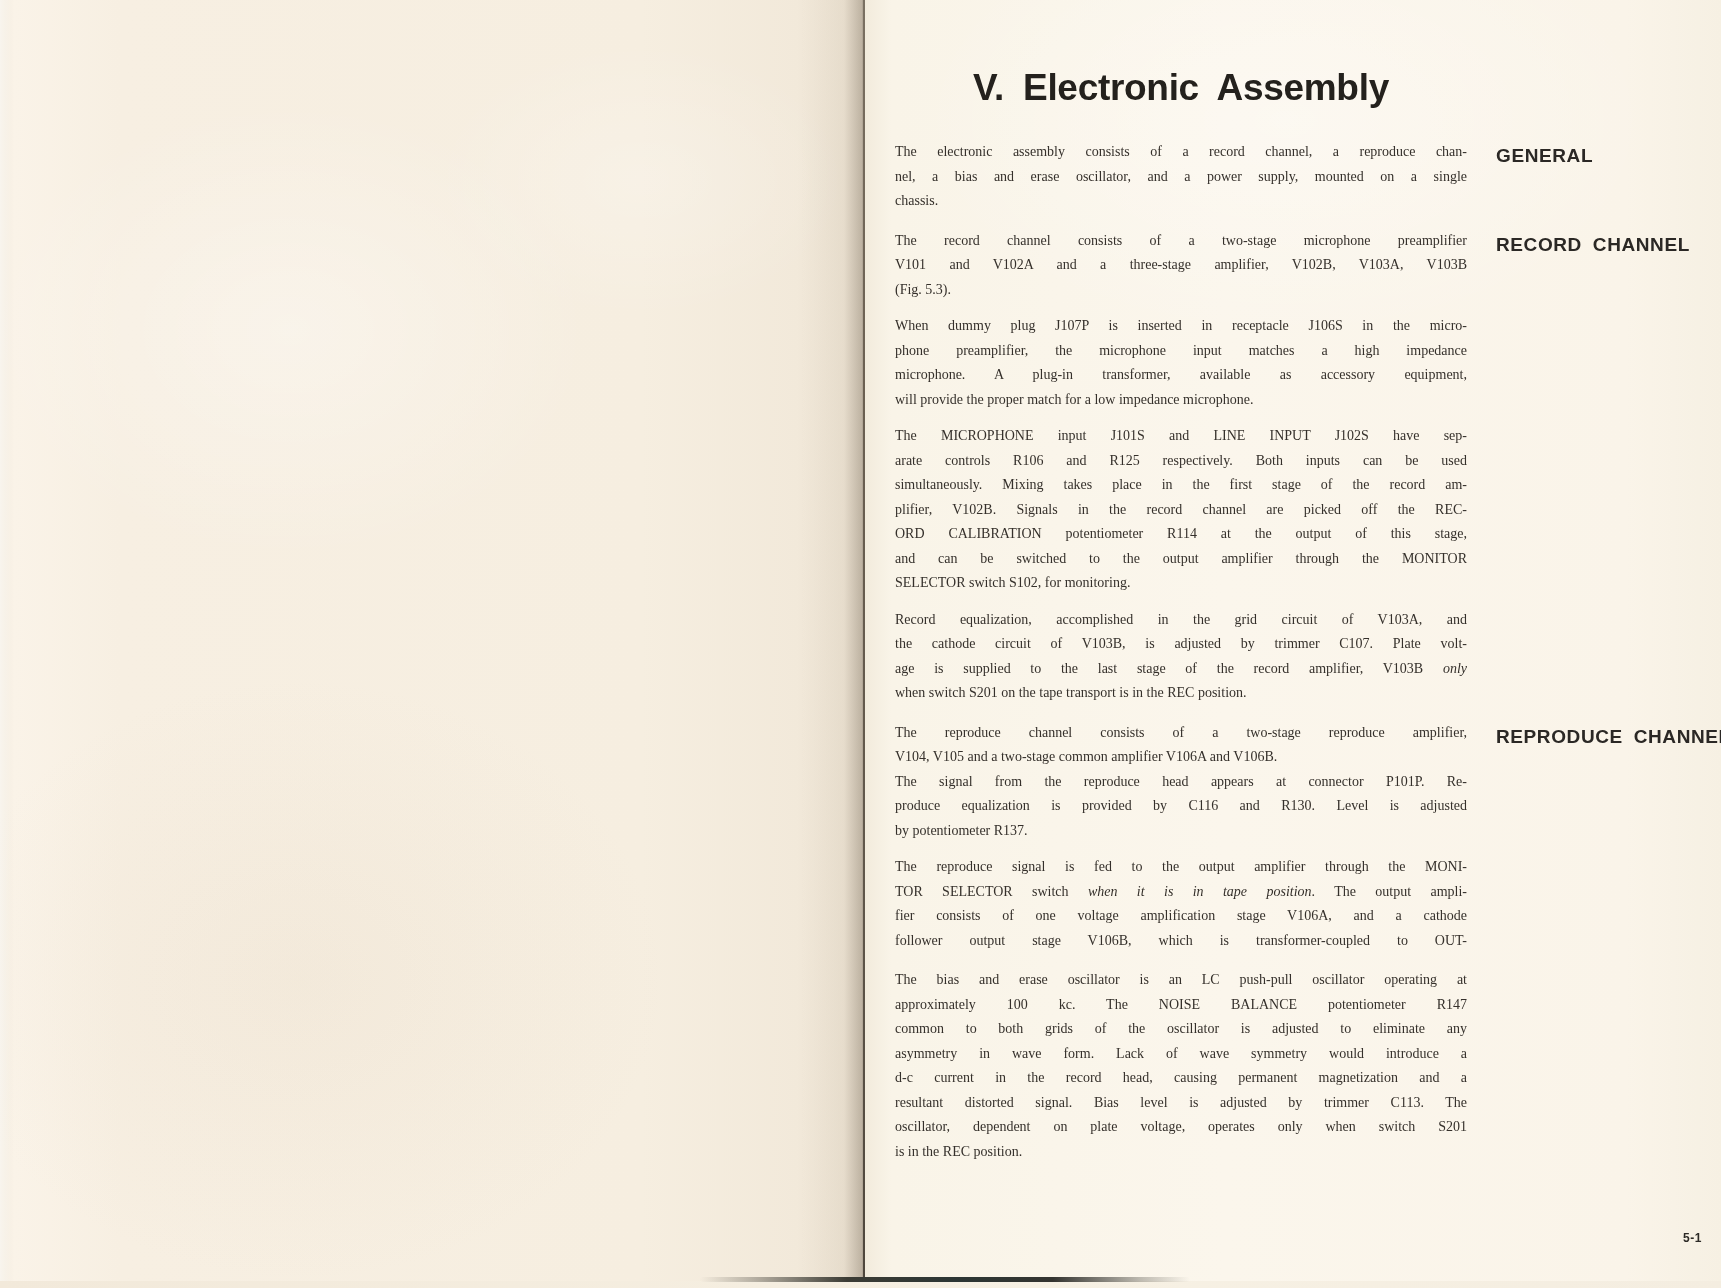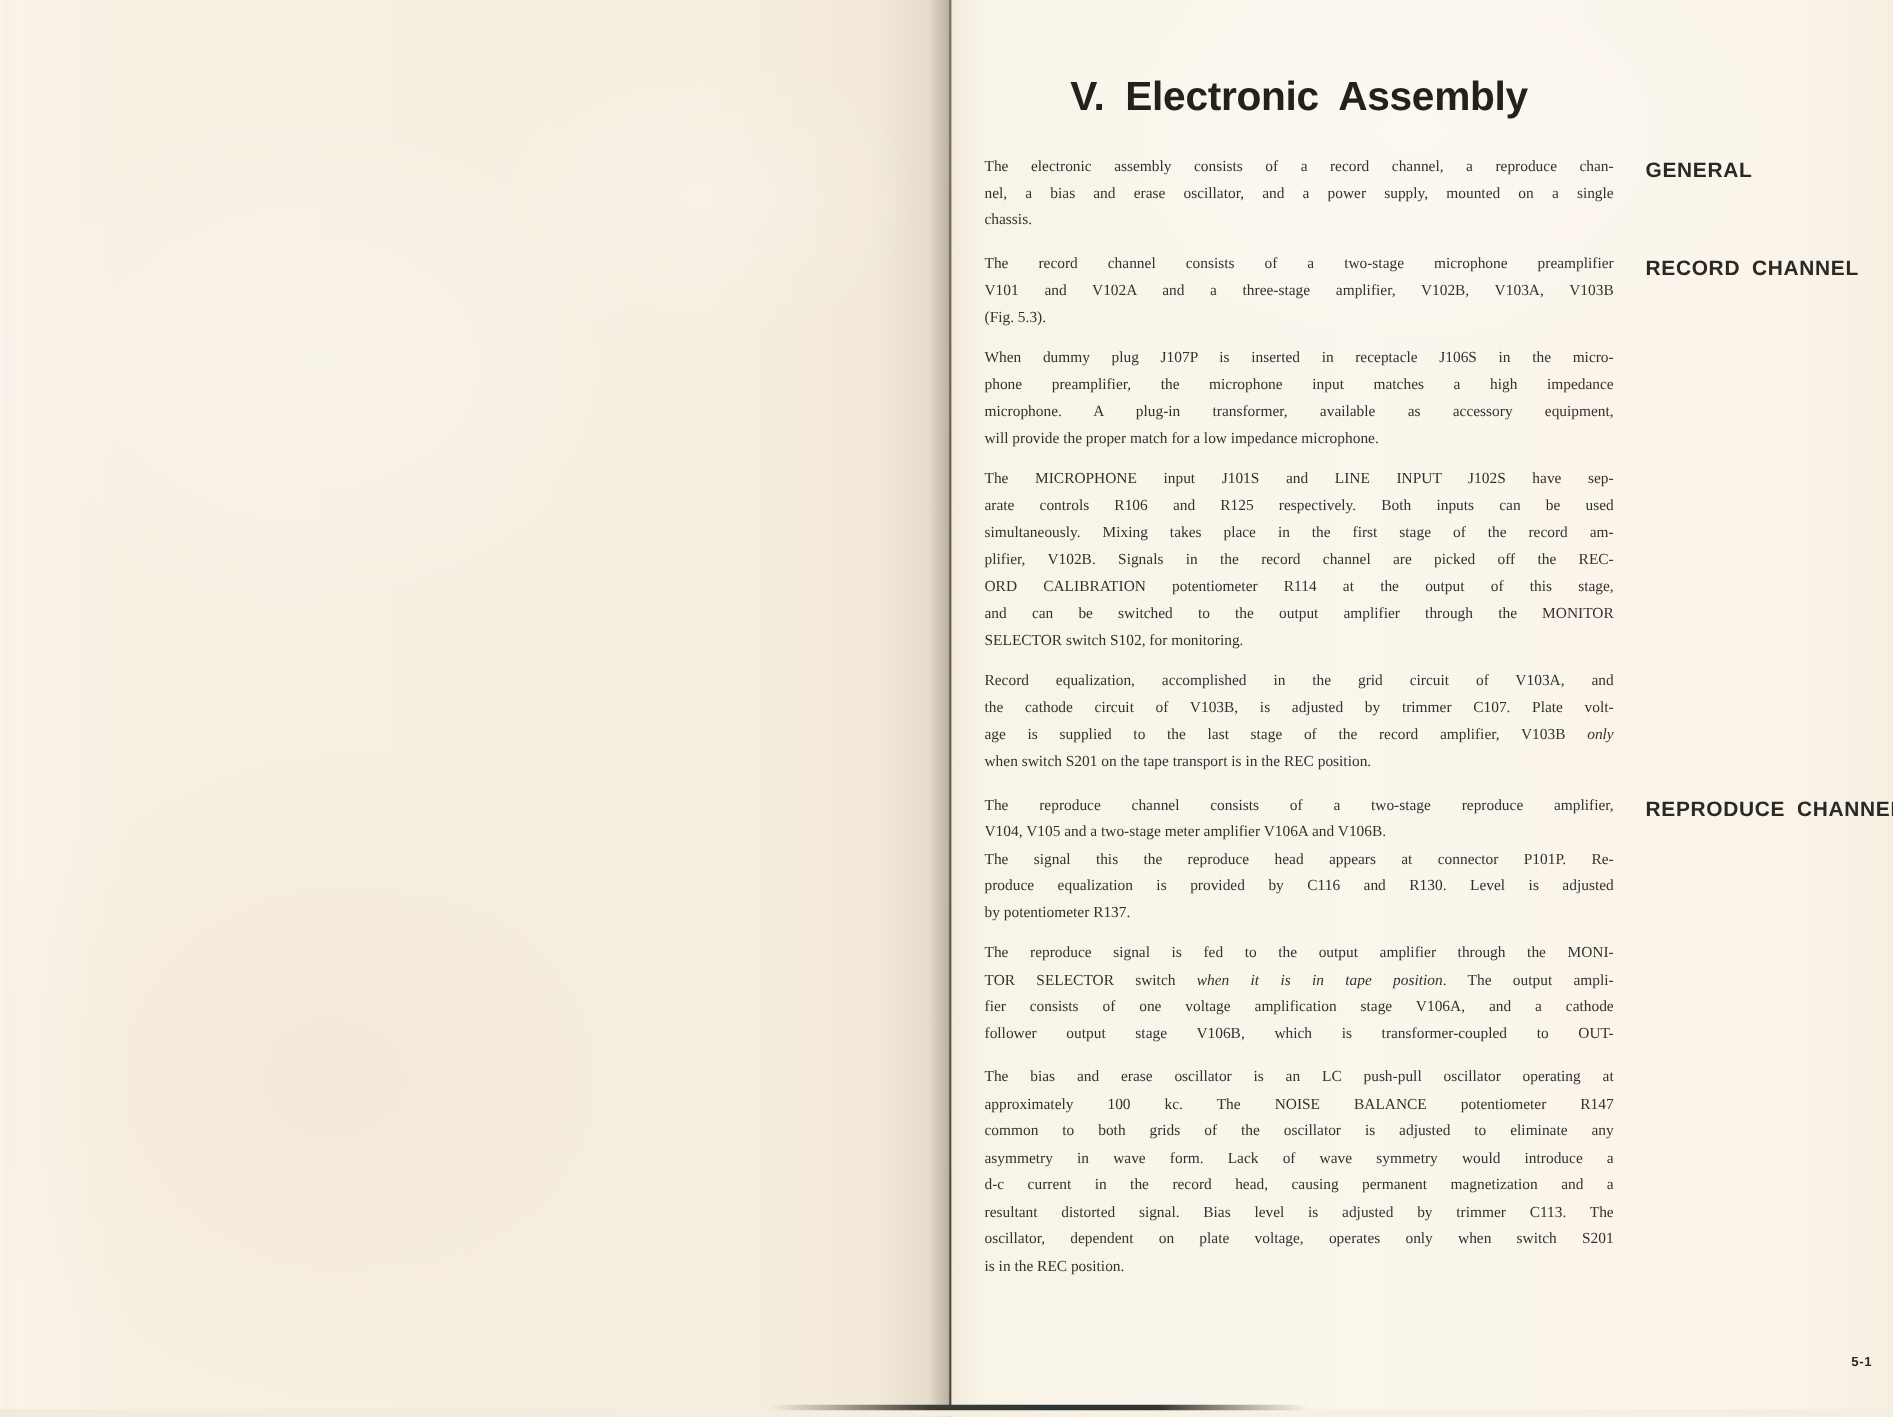--- a/index.html
+++ b/index.html
@@ -174,24 +174,24 @@
             <div class="paragraph">
               <div class="line j"><span>Record equalization, accomplished in the grid circuit of V103A, and</span></div>
               <div class="line j"><span>the cathode circuit of V103B, is adjusted by trimmer C107. Plate volt-</span></div>
               <div class="line j"><span>age is supplied to the last stage of the record amplifier, V103B </span><span class="it">only</span></div>
               <div class="line"><span>when switch S201 on the tape transport is in the REC position.</span></div>
             </div>
           </div>
           <div class="section-block">
             <div class="paragraph">
               <div class="line j"><span>The reproduce channel consists of a two-stage reproduce amplifier,</span></div>
-              <div class="line"><span>V104, V105 and a two-stage meter amplifier V106A and V106B.</span></div>
+              <div class="line"><span>V104, V105 and a two-stage common amplifier V106A and V106B.</span></div>
             </div>
             <div class="paragraph nogap">
-              <div class="line j"><span>The signal this the reproduce head appears at connector P101P. Re-</span></div>
+              <div class="line j"><span>The signal from the reproduce head appears at connector P101P. Re-</span></div>
               <div class="line j"><span>produce equalization is provided by C116 and R130. Level is adjusted</span></div>
               <div class="line"><span>by potentiometer R137.</span></div>
             </div>
             <div class="paragraph">
               <div class="line j"><span>The reproduce signal is fed to the output amplifier through the MONI-</span></div>
               <div class="line j"><span>TOR SELECTOR switch </span><span class="it">when it is in tape position</span><span>. The output ampli-</span></div>
               <div class="line j"><span>fier consists of one voltage amplification stage V106A, and a cathode</span></div>
               <div class="line j"><span>follower output stage V106B, which is transformer-coupled to OUT-</span></div>
             </div>
           </div>

